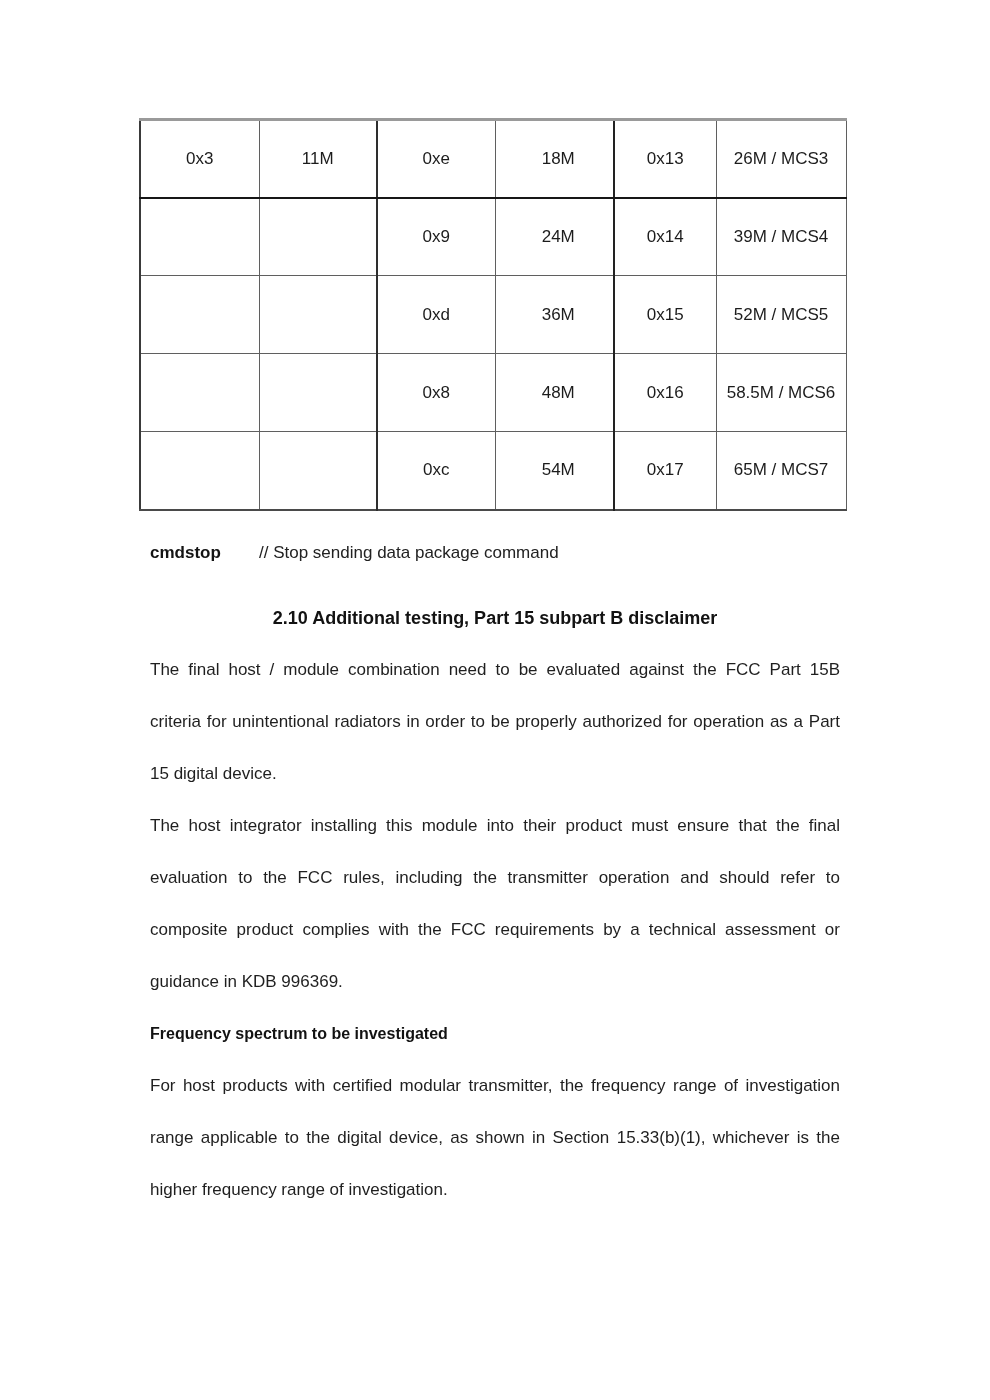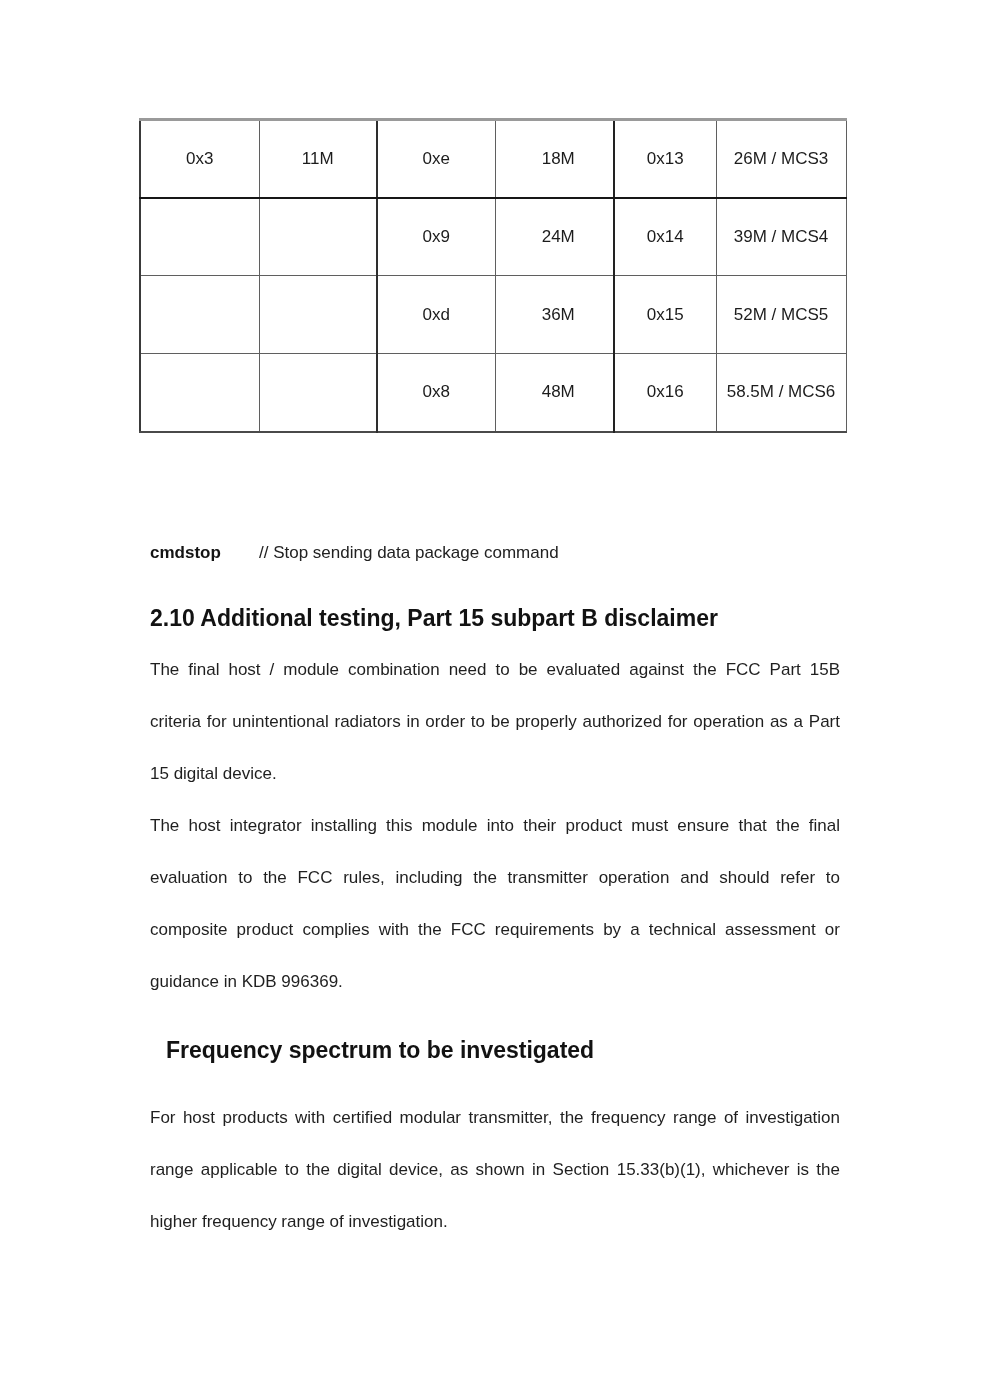--- a/index.html
+++ b/index.html
@@ -58,28 +58,29 @@
   .cmd-keyword {
     display: inline-block;
     width: 109px;
     font-weight: bold;
     color: #141414;
   }
   .cmd-comment { color: #222222; }
 
   .heading {
     margin: 13px 0 0 0;
-    font-size: 23px;
+    font-size: 18px;
     font-weight: bold;
     color: #121212;
     line-height: 52px;
+    text-align: center;
   }
   .subheading {
-    margin: 16px;
-    font-size: 23px;
+    margin: 0;
+    font-size: 16px;
     font-weight: bold;
     color: #121212;
     line-height: 52px;
   }
   .para { margin: 0; }
   .jline {
     display: block;
     text-align: justify;
     text-align-last: justify;
   }
@@ -125,20 +126,28 @@
         <td>52M / MCS5</td>
       </tr>
       <tr>
         <td></td>
         <td></td>
         <td>0x8</td>
         <td>48M</td>
         <td>0x16</td>
         <td>58.5M / MCS6</td>
       </tr>
+      <tr>
+        <td></td>
+        <td></td>
+        <td>0xc</td>
+        <td>54M</td>
+        <td>0x17</td>
+        <td>65M / MCS7</td>
+      </tr>
     </tbody>
   </table>
 
   <div class="content">
 
     <div class="cmd-line">
       <span class="cmd-keyword">cmdstop</span><span class="cmd-comment">// Stop sending data package command</span>
     </div>
 
     <h2 class="heading">2.10 Additional testing, Part 15 subpart B disclaimer</h2>

